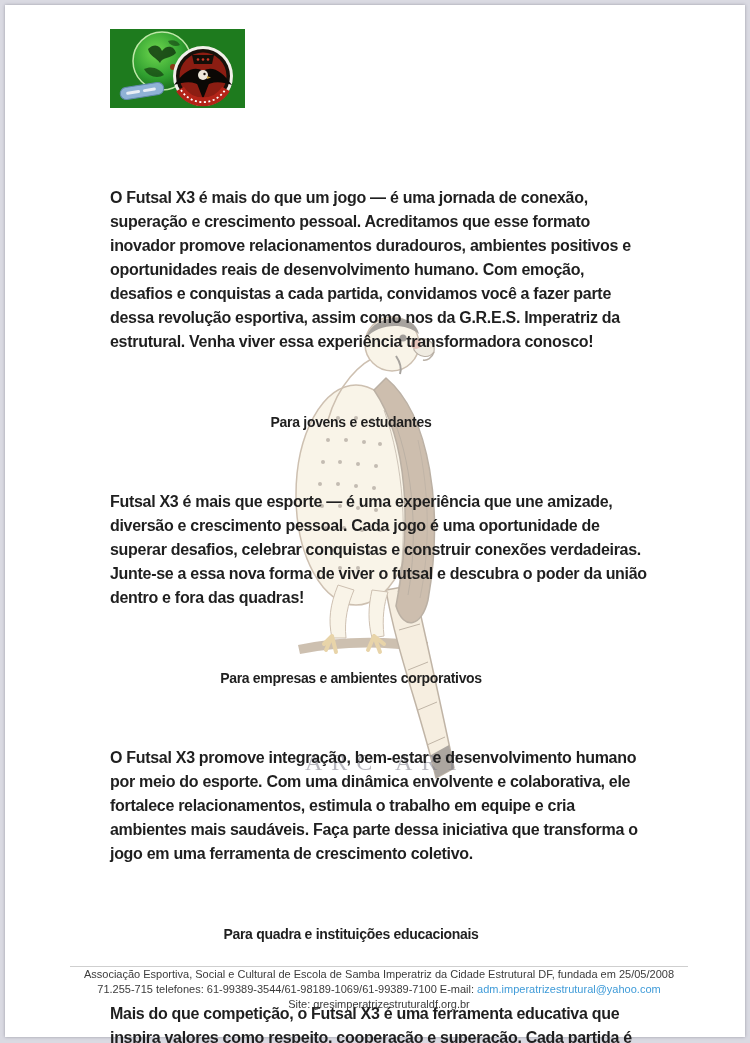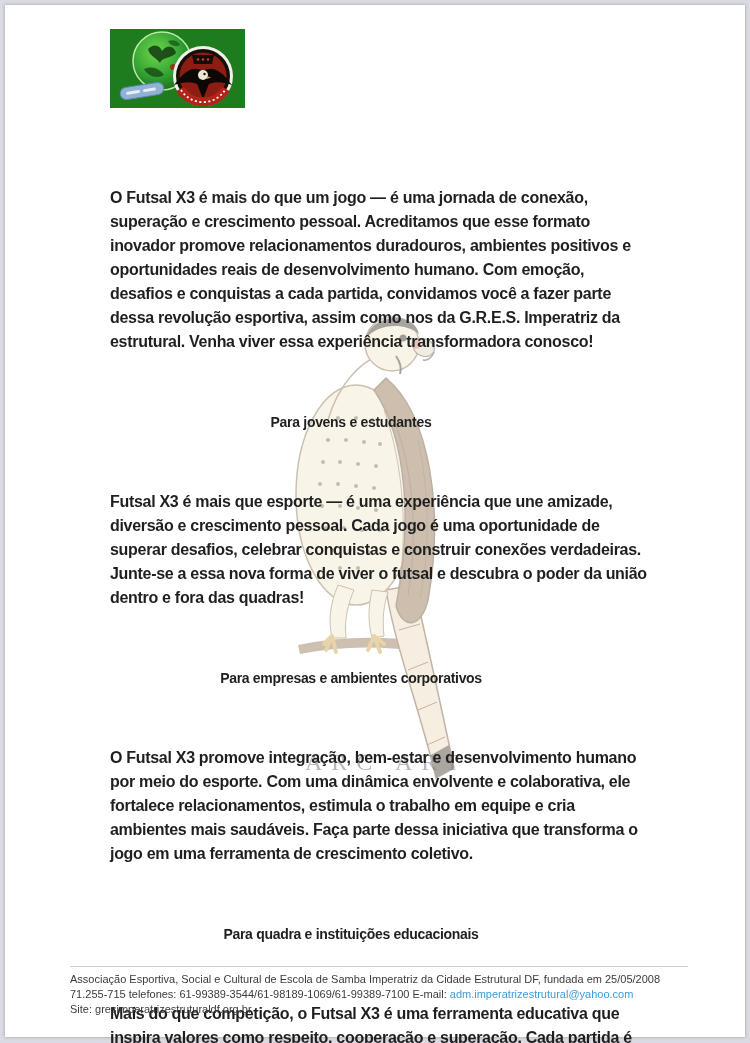--- a/index.html
+++ b/index.html
@@ -15,21 +15,21 @@
              font-family:"Liberation Serif","DejaVu Serif",serif; font-size:24px; line-height:24px;
              letter-spacing:9px; color:rgba(125,125,138,.55); }
 
   .content { position:absolute; left:110px; top:138px; width:560px; z-index:2;
              font-weight:700; font-size:16px; line-height:24px; letter-spacing:-0.3px;
              color:#1f1f1f; white-space:pre; }
   .para { margin:0 0 8px 0; }
   .head { margin:0 0 8px 0; font-size:14px; font-weight:700; width:482px; text-align:center; }
 
   .footer { position:absolute; left:70px; right:62px; top:966px; z-index:2;
-            border-top:1px solid #cfcfcf; padding-top:5px; text-align:left;
+            border-top:1px solid #cfcfcf; text-align:center;
             font-size:11px; line-height:15px; color:#3b3b3b; }
   .fline { white-space:pre; }
   .email { color:#3f9bd8; text-decoration:none; cursor:pointer; }
 </style>
 </head>
 <body>
 
 <div class="stage">
   <div class="page"></div>
 

